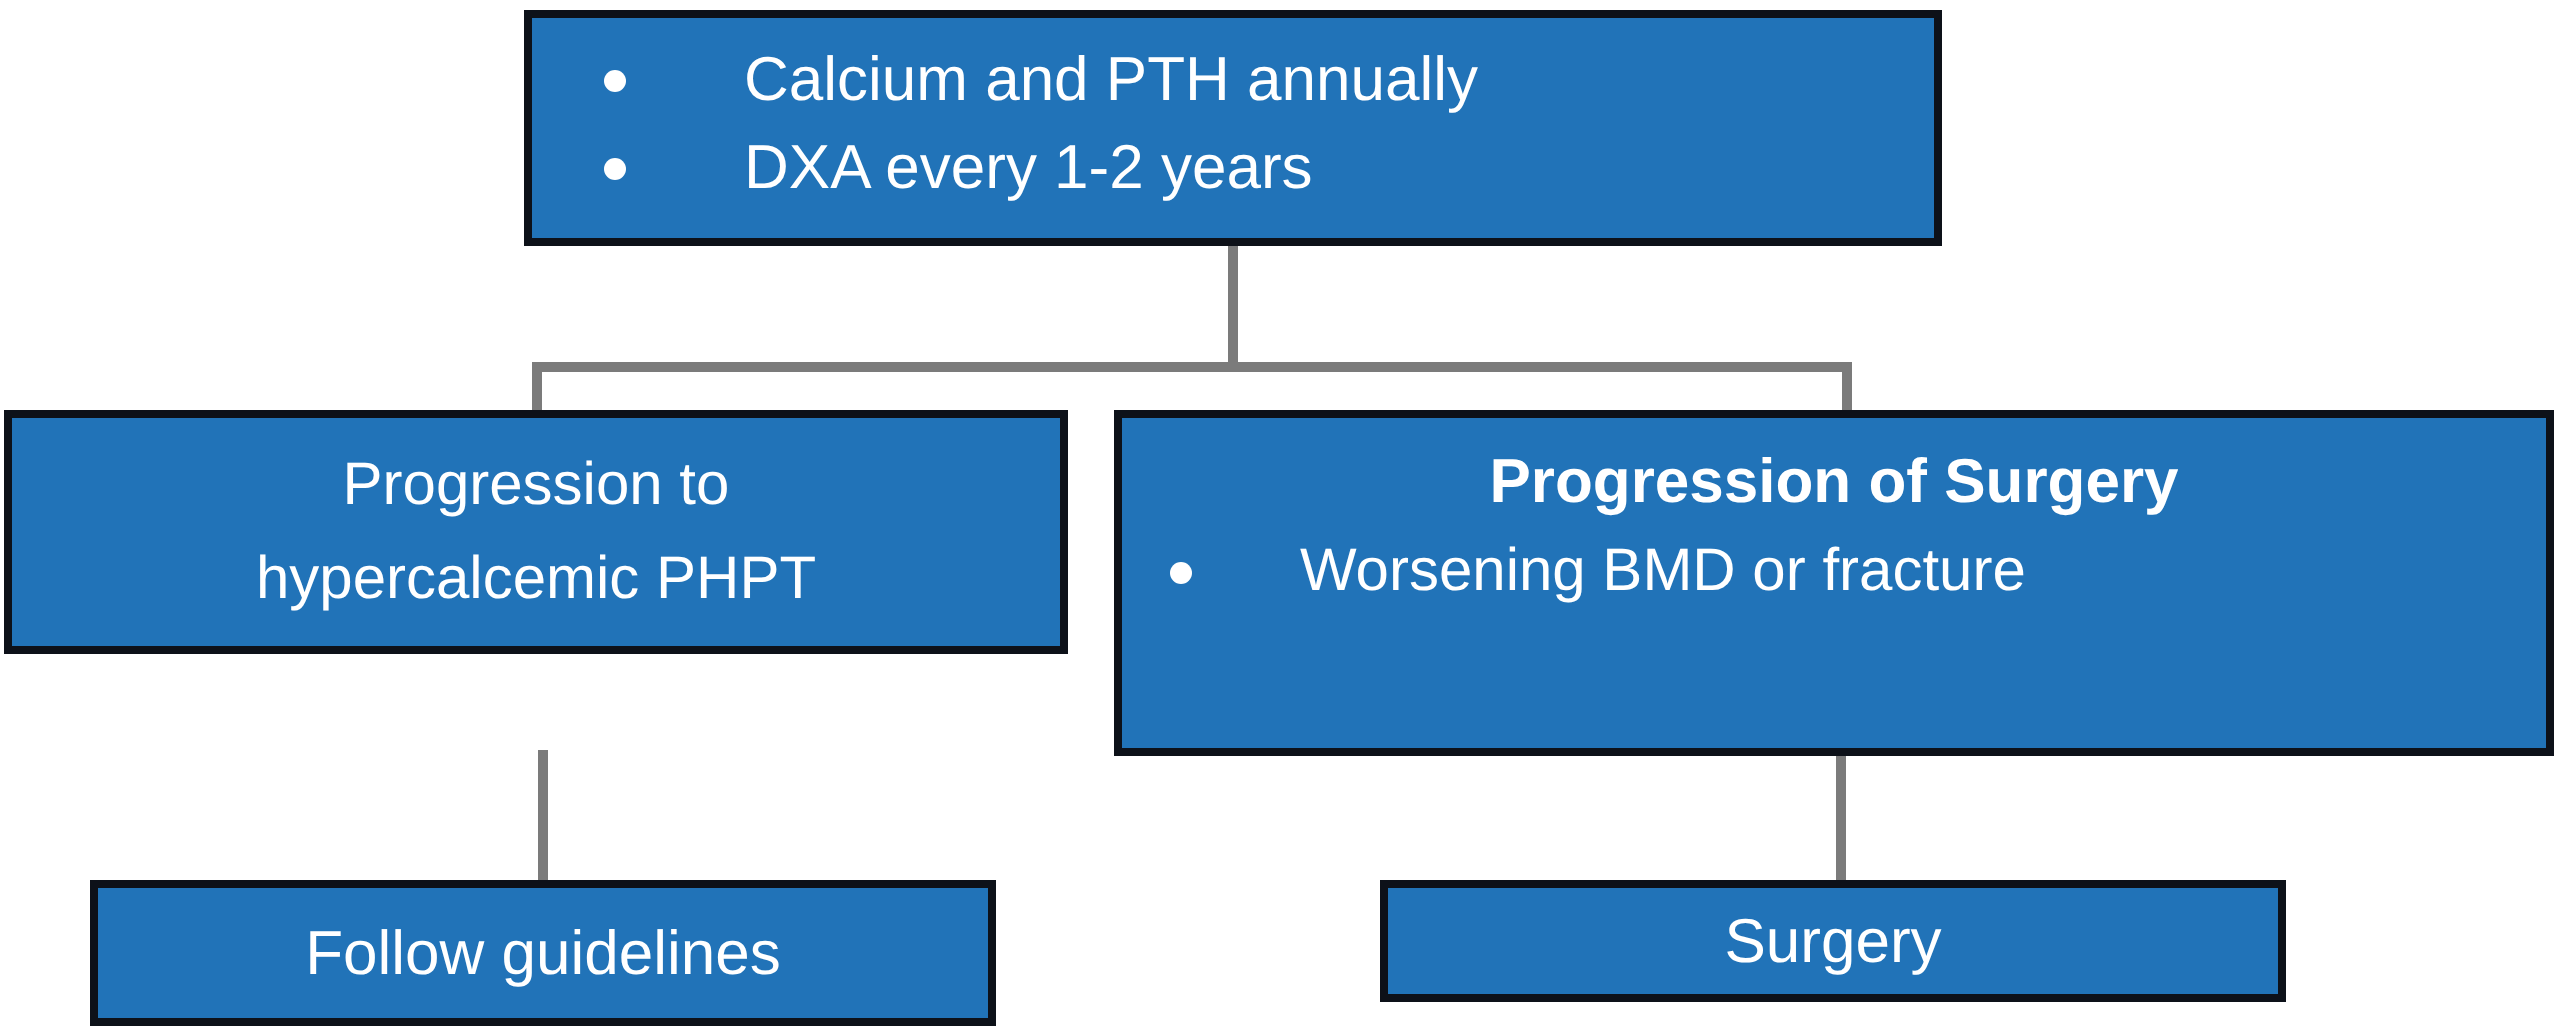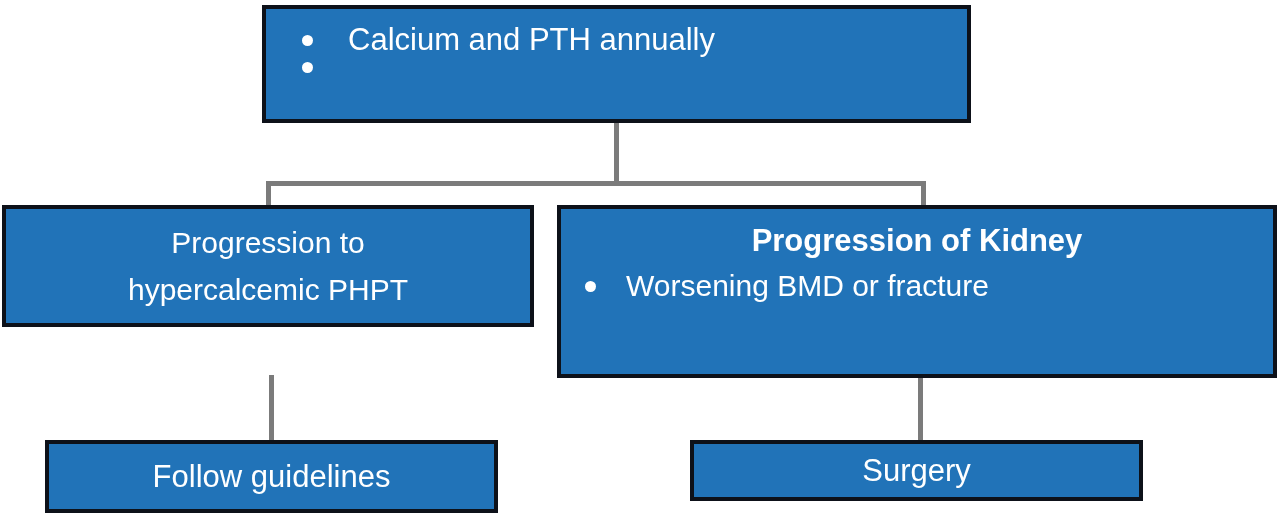--- a/index.html
+++ b/index.html
@@ -30,20 +30,21 @@
     left: 262px; top: 5px;
     width: 709px; height: 118px;
     padding-top: 9px;
   }
   .bullet-row {
     display: flex;
     align-items: center;
     line-height: 44px;
     font-size: 31px;
     white-space: nowrap;
+    gap: 24px;
   }
   .dot {
     flex: none;
     width: 11px;
     height: 11px;
     border-radius: 50%;
     background: #ffffff;
   }
   .box-top .dot { margin: 0 35px 0 36px; }
   .box-left {
@@ -100,32 +101,33 @@
   <div class="connector" style="left:269px; top:375px; width:5px; height:69px;"></div>
   <div class="connector" style="left:918px; top:375px; width:5px; height:69px;"></div>
 
   <div class="box box-top">
     <div class="bullet-row">
       <span class="dot"></span>
       <span>Calcium and PTH annually</span>
     </div>
     <div class="bullet-row">
       <span class="dot"></span>
+      <span>DXA every 1-2 years</span>
     </div>
   </div>
 
   <div class="box box-left">
     <div>
       <div>Progression to</div>
       <div>hypercalcemic PHPT</div>
     </div>
   </div>
 
   <div class="box box-right">
-    <div class="title">Progression of Kidney</div>
+    <div class="title">Progression of Surgery</div>
     <div class="bullet-row">
       <span class="dot"></span>
       <span>Worsening BMD or fracture</span>
     </div>
   </div>
 
   <div class="box box-outcome box-follow">
     <span>Follow guidelines</span>
   </div>
 

